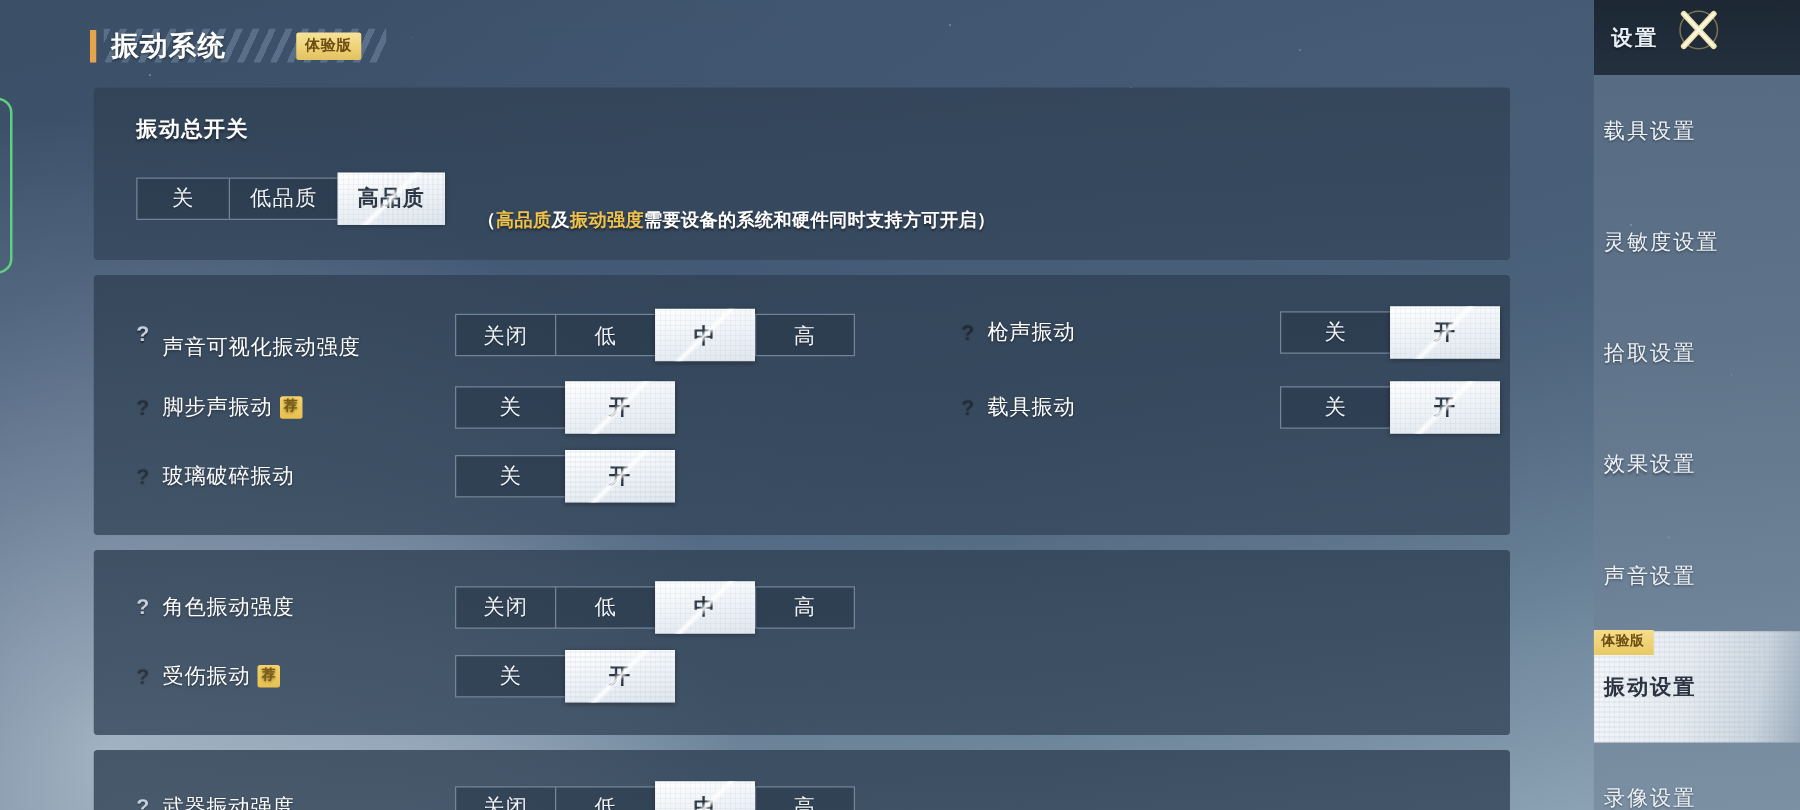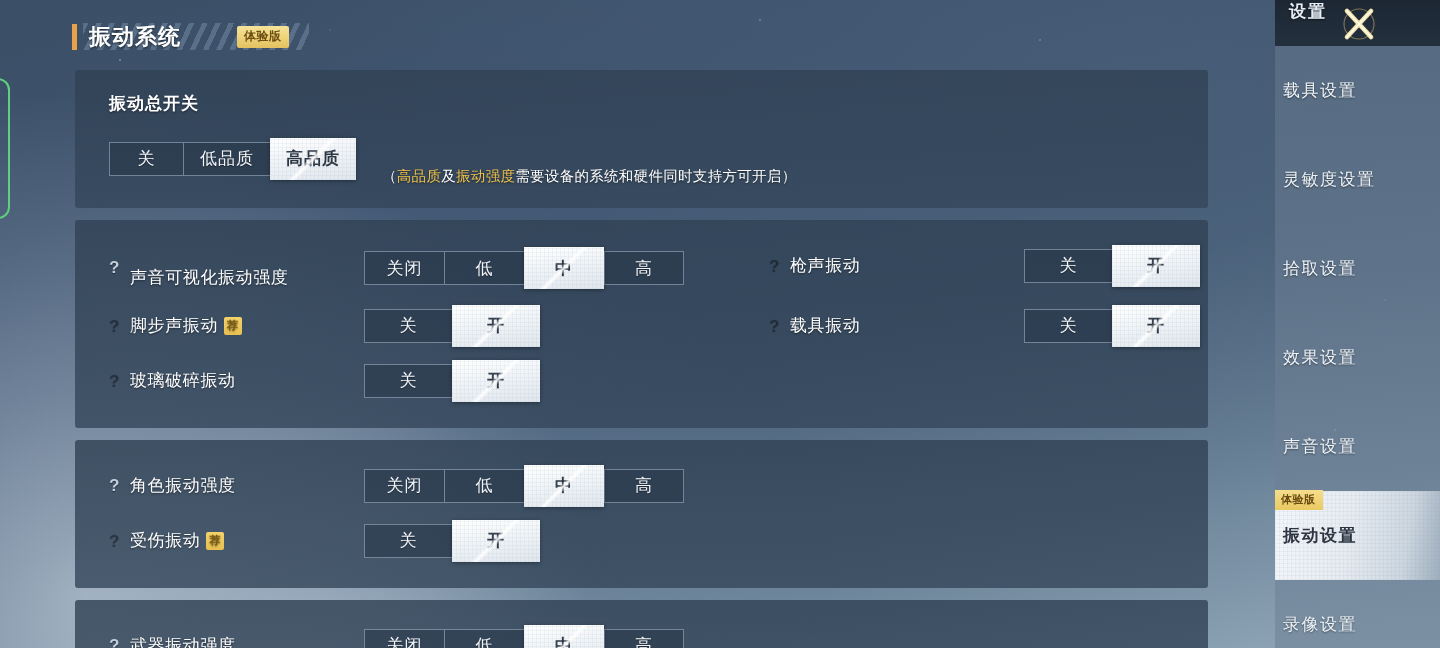--- a/index.html
+++ b/index.html
@@ -121,21 +121,21 @@
     font-weight: bold;
     letter-spacing: 1px;
     margin-bottom: 16px;
     text-shadow: 0 1px 2px rgba(0,0,0,0.5);
   }
   .master-row { display: flex; align-items: center; }
   .hint {
     margin-left: 26px;
     font-size: 14.5px;
     color: #ffffff;
-    font-weight: normal;
+    font-weight: bold;
     letter-spacing: 0.3px;
     white-space: nowrap;
     text-shadow: 0 1px 2px rgba(0,0,0,0.5);
     margin-top: 36px;
   }
   .hint .hl { color: #f1c24a; }
 
   
   .seg {
     display: inline-flex;
@@ -263,23 +263,24 @@
     background-image:
       radial-gradient(1.6px 1.6px at 30px 180px, rgba(200,220,240,0.25) 50%, transparent 51%),
       radial-gradient(1.4px 1.4px at 110px 300px, rgba(200,220,240,0.20) 50%, transparent 51%),
       radial-gradient(1.8px 1.8px at 60px 430px, rgba(200,220,240,0.18) 50%, transparent 51%),
       radial-gradient(1.4px 1.4px at 135px 560px, rgba(200,220,240,0.16) 50%, transparent 51%);
     pointer-events: none;
   }
 
   .sb-header {
     position: relative;
-    height: 46px;
+    height: 60px;
     background: linear-gradient(180deg, #1d2734 0%, #23303e 100%);
     display: flex;
+    align-items: center;
     padding-left: 14px;
     box-sizing: border-box;
   }
   .sb-title {
     font-size: 17px;
     font-weight: bold;
     color: #e7edf4;
     letter-spacing: 2px;
     text-shadow: 0 1px 2px rgba(0,0,0,0.6);
   }

